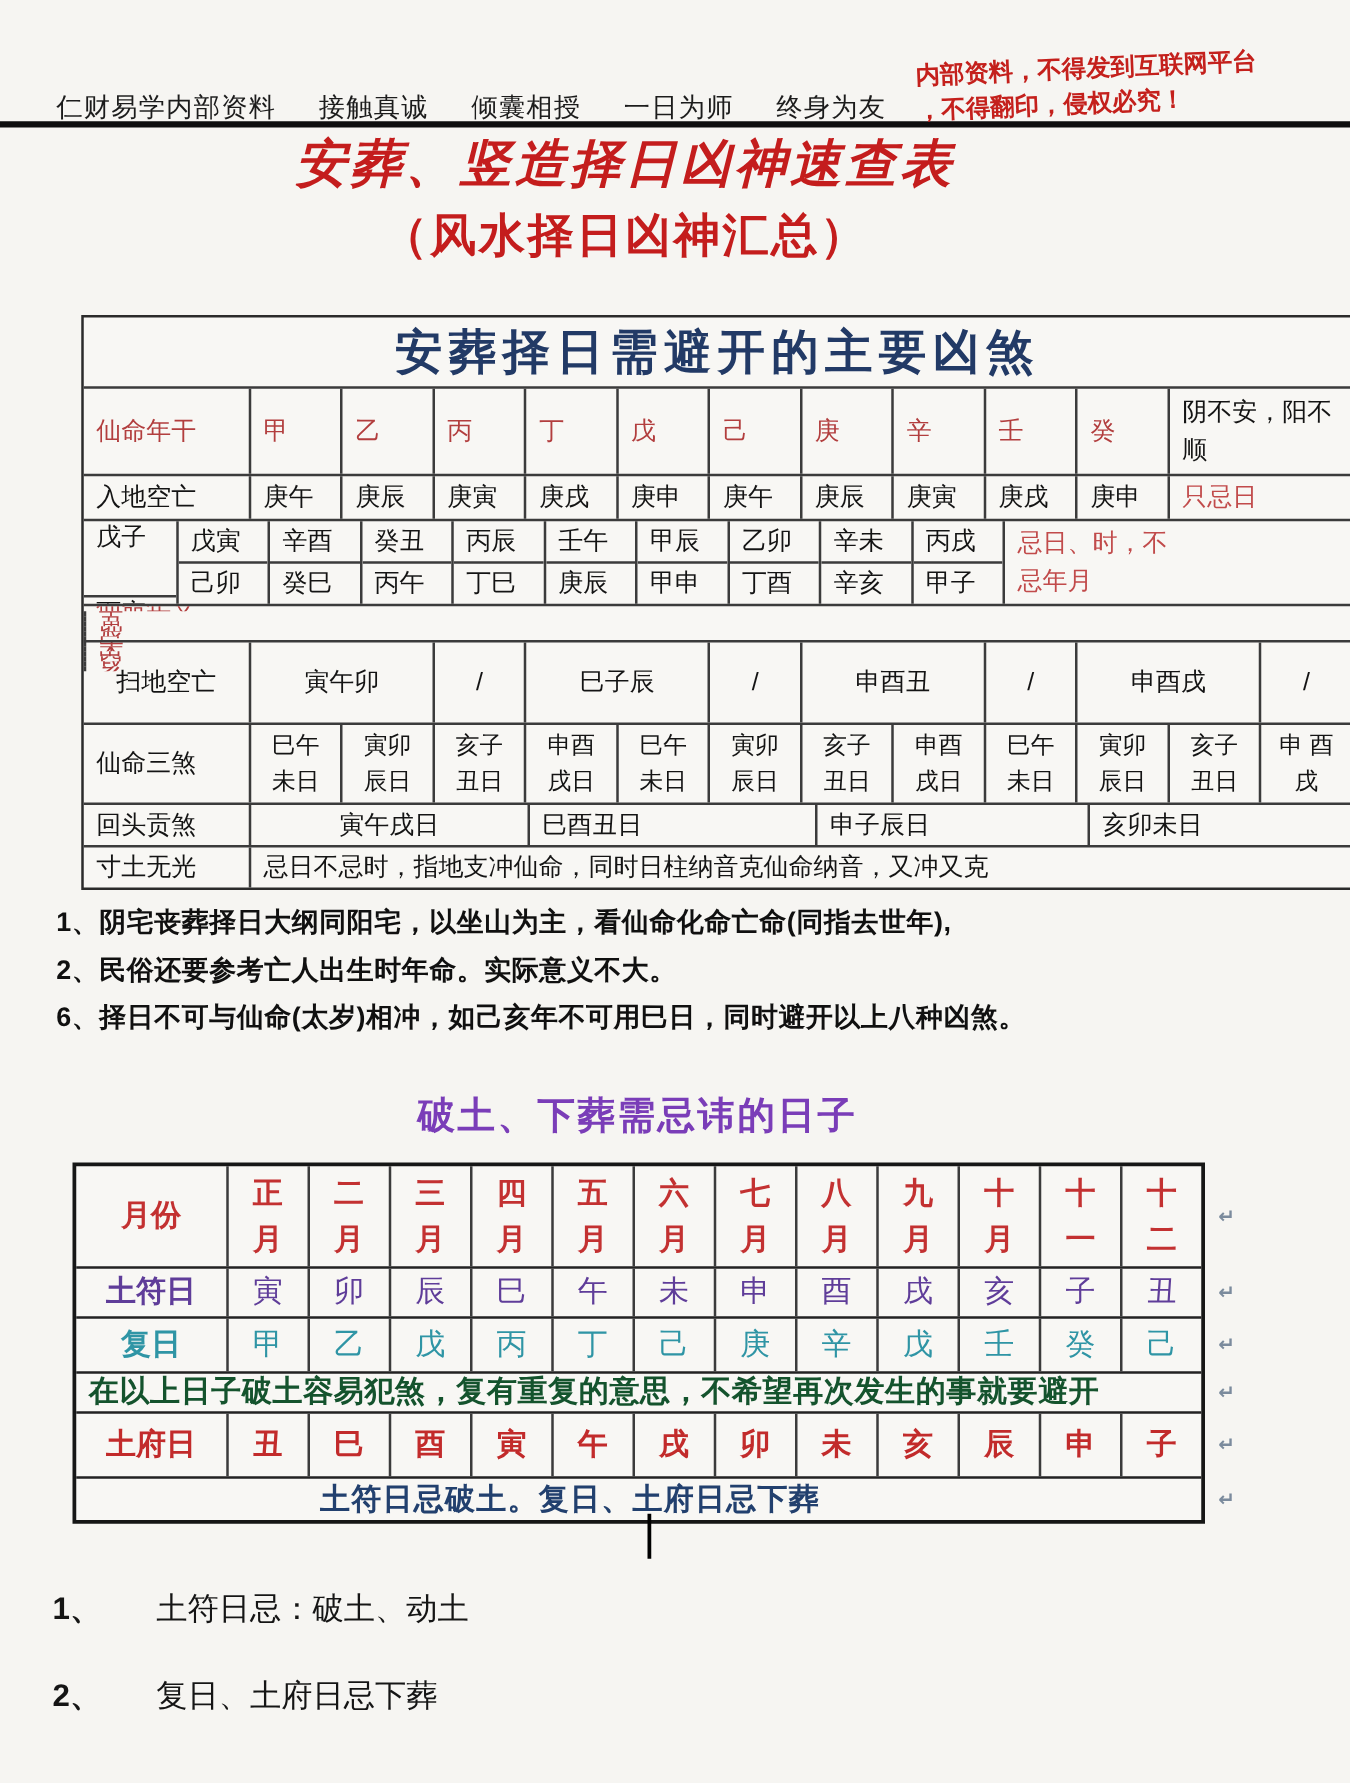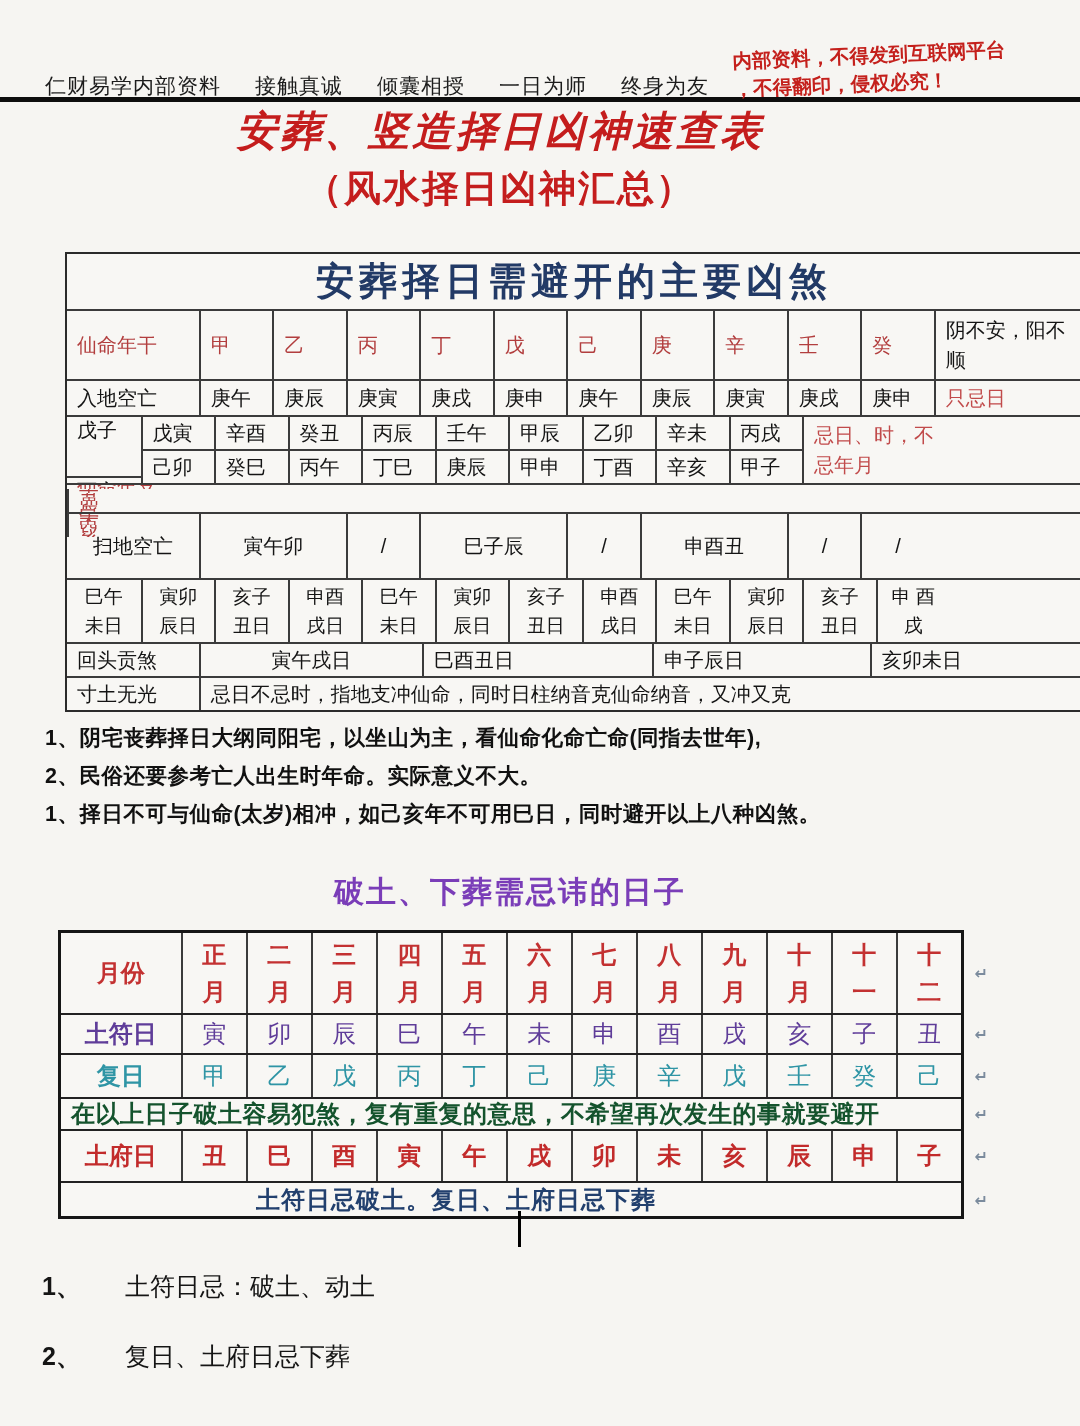--- a/index.html
+++ b/index.html
@@ -155,23 +155,25 @@
           <div class="cell red" style="flex: 0 0 7.25%;">亥</div>
         </div>
         <div class="trow" style="height: 64px;">
           <div class="cell ctr" style="flex: 0 0 13%;">扫地空亡</div>
           <div class="cell ctr" style="flex: 0 0 14.5%;">寅午卯</div>
           <div class="cell ctr" style="flex: 0 0 7.25%;">/</div>
           <div class="cell ctr" style="flex: 0 0 14.5%;">巳子辰</div>
           <div class="cell ctr" style="flex: 0 0 7.25%;">/</div>
           <div class="cell ctr" style="flex: 0 0 14.5%;">申酉丑</div>
           <div class="cell ctr" style="flex: 0 0 7.25%;">/</div>
+          <div class="cell ctr" style="flex: 0 0 14.5%;">申酉戌</div>
           <div class="cell ctr" style="flex: 0 0 7.25%;">/</div>
         </div>
         <div class="trow" style="height: 62px;">
+          <div class="cell" style="flex: 0 0 13%;">仙命三煞</div>
           <div class="cell ctr two" style="flex: 0 0 7.25%;">巳午
 未日</div>
           <div class="cell ctr two" style="flex: 0 0 7.25%;">寅卯
 辰日</div>
           <div class="cell ctr two" style="flex: 0 0 7.25%;">亥子
 丑日</div>
           <div class="cell ctr two" style="flex: 0 0 7.25%;">申酉
 戌日</div>
           <div class="cell ctr two" style="flex: 0 0 7.25%;">巳午
 未日</div>
@@ -200,21 +202,21 @@
         <div class="trow" style="height: 32px;">
           <div class="cell" style="flex: 0 0 13%;">寸土无光</div>
           <div class="cell" style="flex: 0 0 87%;">忌日不忌时，指地支冲仙命，同时日柱纳音克仙命纳音，又冲又克</div>
         </div>
       </div>
   </div>
 
   <div class="notes">
     <div class="note">1、阴宅丧葬择日大纲同阳宅，以坐山为主，看仙命化命亡命(同指去世年),</div>
     <div class="note">2、民俗还要参考亡人出生时年命。实际意义不大。</div>
-    <div class="note">1、择日不可与仙命(太岁)相冲，如己亥年不可用巳日，同时避开以上八种凶煞。</div>
+    <div class="note">6、择日不可与仙命(太岁)相冲，如己亥年不可用巳日，同时避开以上八种凶煞。</div>
   </div>
 
   <div class="s2title">破土、下葬需忌讳的日子</div>
 
   <div class="t2">
     <div>
         <div class="trow" style="height: 80px;">
           <div class="cell mred ctr" style="flex: 0 0 13.3%;">月份</div>
           <div class="cell mred ctr" style="flex: 0 0 7.225%;">正
 月</div>

